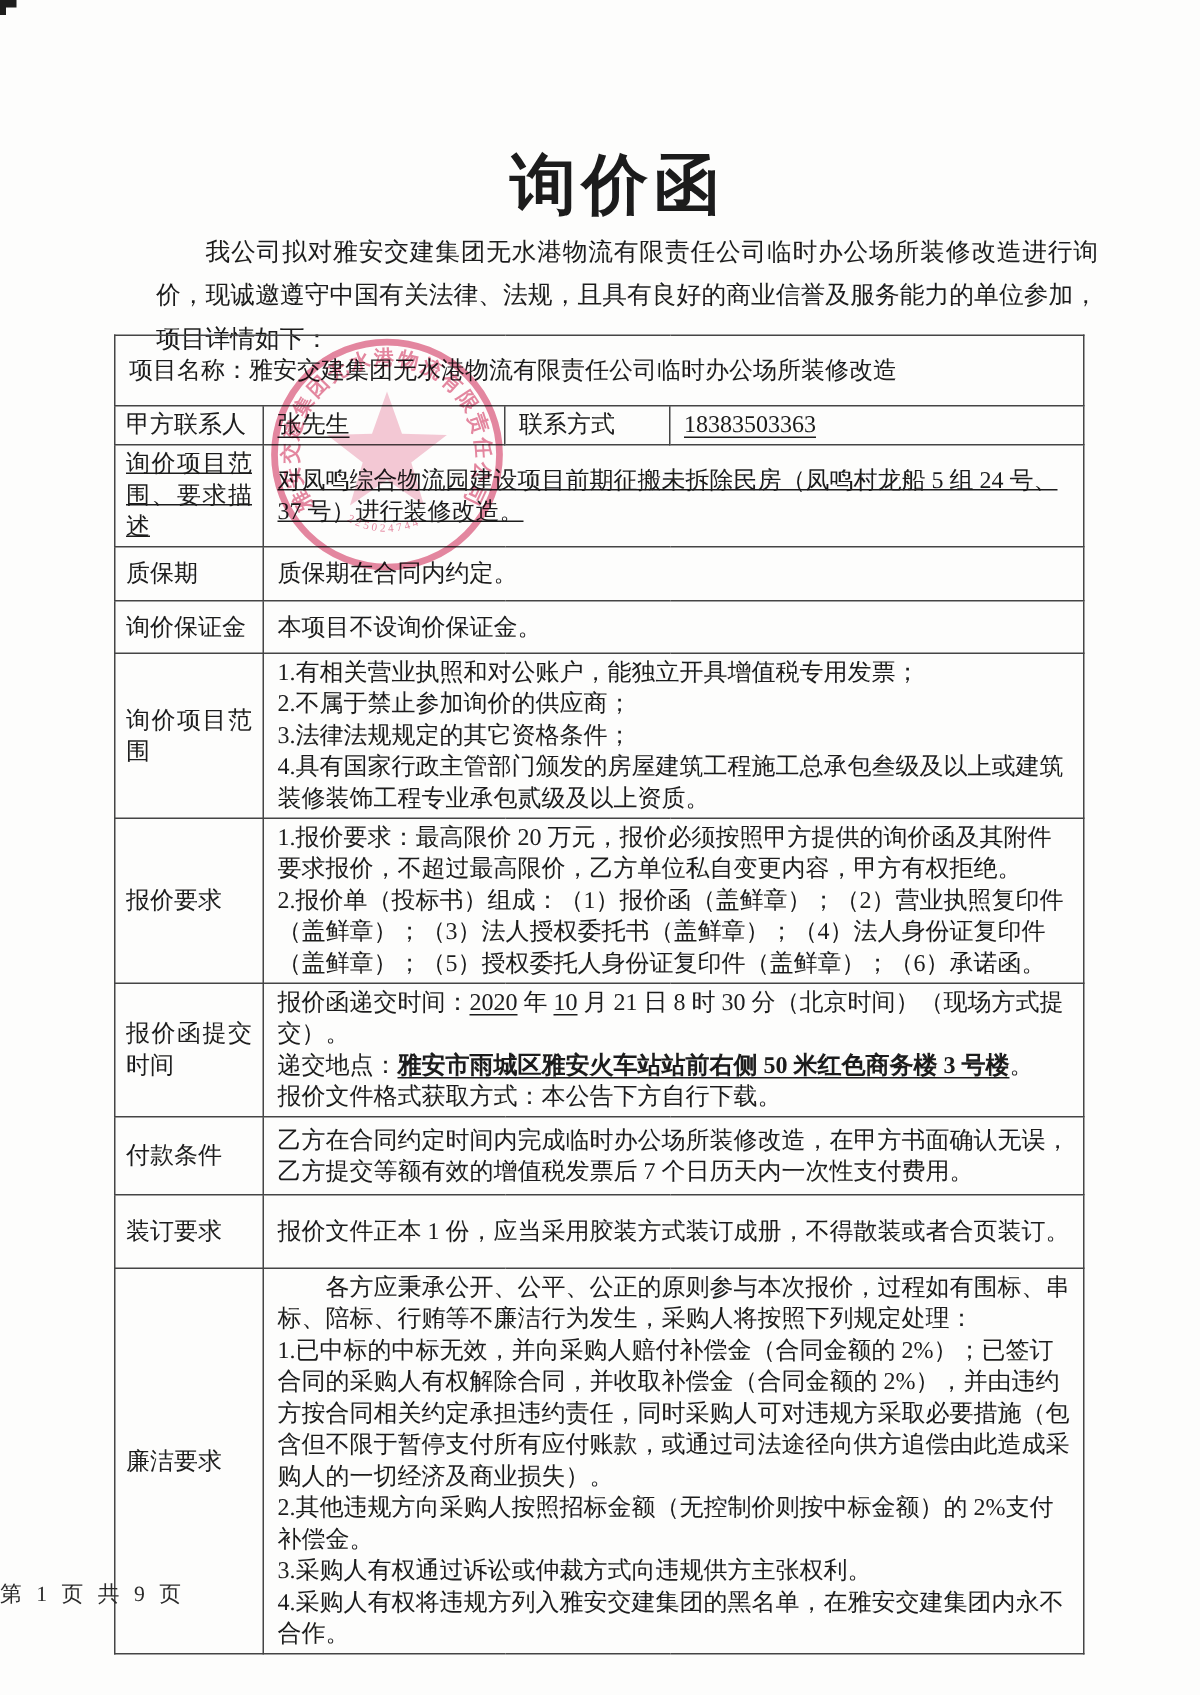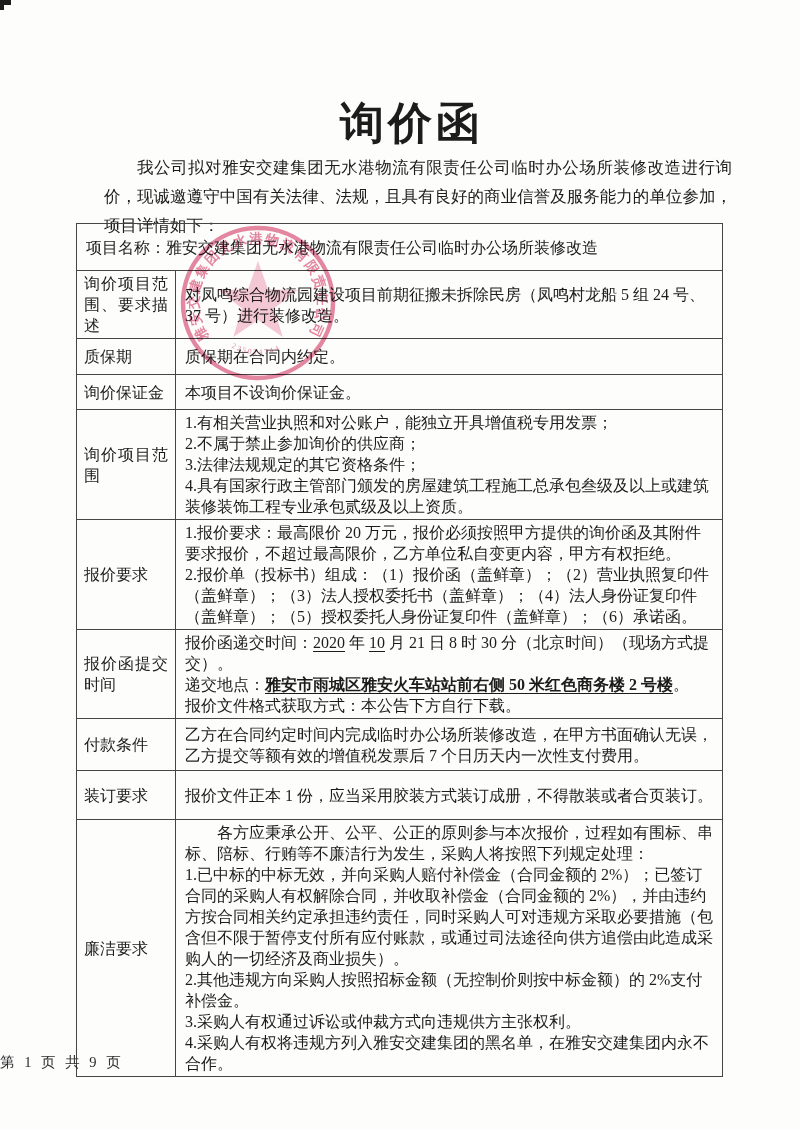--- a/index.html
+++ b/index.html
@@ -39,21 +39,21 @@
   td.lbl{
     text-align:justify;
     text-justify:inter-ideograph;
     padding-left:7px;padding-right:7px;
   }
   .tight{line-height:18.8px;}
   .indent2{text-indent:2em;}
   .u{text-decoration:underline;text-underline-offset:3px;}
   .bu{font-weight:bold;text-decoration:underline;text-underline-offset:3px;}
   tr.r1{height:47px;} tr.r2{height:38px;} tr.r3{height:24px;}
-  tr.r4{height:42px;} tr.r5{height:36px;} tr.r6{height:35px;}
+  tr.r4{height:42px;text-decoration:underline;} tr.r5{height:36px;} tr.r6{height:35px;}
   tr.r7{height:94px;} tr.r8{height:93px;} tr.r9{height:63px;}
   tr.r10{height:52px;} tr.r11{height:49px;} tr.r12{height:233px;}
   .page-footer{
     position:absolute;top:1053px;left:0;width:100%;
     text-align:left;font-size:14.5px;letter-spacing:3px;color:#2a2a2a;
   }
   .stamp{
     position:absolute;left:178px;top:223px;width:160px;height:160px;
     opacity:0.82;mix-blend-mode:multiply;pointer-events:none;
   }
@@ -74,20 +74,26 @@
     <colgroup>
       <col style="width:99px">
         <col style="width:161px">
         <col style="width:110px">
         <col style="width:276px">
     </colgroup>
     <tbody>
       <tr class="r1">
         <td colspan="4"><span>项目名称：</span><span>雅安交建集团无水港物流有限责任公司临时办公场所装修改造</span></td>
       </tr>
+      <tr class="r3">
+        <td class="lbl">甲方联系人</td>
+        <td><span class="u">张先生</span></td>
+        <td>联系方式</td>
+        <td><span class="u">18383503363</span></td>
+      </tr>
       <tr class="r4">
         <td class="lbl">询价项目范围、要求描述</td>
         <td colspan="3">对凤鸣综合物流园建设项目前期征搬未拆除民房（凤鸣村龙船 5 组 24 号、37 号）进行装修改造。</td>
       </tr>
       <tr class="r5">
         <td class="lbl">质保期</td>
         <td colspan="3">质保期在合同内约定。</td>
       </tr>
       <tr class="r6">
         <td class="lbl">询价保证金</td>
@@ -106,21 +112,21 @@
         <td class="lbl">报价要求</td>
         <td colspan="3" class="tight">
           <div>1.报价要求：最高限价 20 万元，报价必须按照甲方提供的询价函及其附件要求报价，不超过最高限价，乙方单位私自变更内容，甲方有权拒绝。</div>
           <div>2.报价单（投标书）组成：（1）报价函（盖鲜章）；（2）营业执照复印件（盖鲜章）；（3）法人授权委托书（盖鲜章）；（4）法人身份证复印件（盖鲜章）；（5）授权委托人身份证复印件（盖鲜章）；（6）承诺函。</div>
         </td>
       </tr>
       <tr class="r9">
         <td class="lbl">报价函提交时间</td>
         <td colspan="3">
           <div><span>报价函递交时间：</span><span class="u">2020</span><span> 年 </span><span class="u">10</span><span> 月 21 日 8 时 30 分（北京时间）（现场方式提交）。</span></div>
-          <div><span>递交地点：</span><span class="bu">雅安市雨城区雅安火车站站前右侧 50 米红色商务楼 2 号楼</span><span>。</span></div>
+          <div><span>递交地点：</span><span class="bu">雅安市雨城区雅安火车站站前右侧 50 米红色商务楼 3 号楼</span><span>。</span></div>
           <div>报价文件格式获取方式：本公告下方自行下载。</div>
         </td>
       </tr>
       <tr class="r10">
         <td class="lbl">付款条件</td>
         <td colspan="3">乙方在合同约定时间内完成临时办公场所装修改造，在甲方书面确认无误，乙方提交等额有效的增值税发票后 7 个日历天内一次性支付费用。</td>
       </tr>
       <tr class="r11">
         <td class="lbl">装订要求</td>
         <td colspan="3">报价文件正本 1 份，应当采用胶装方式装订成册，不得散装或者合页装订。</td>

